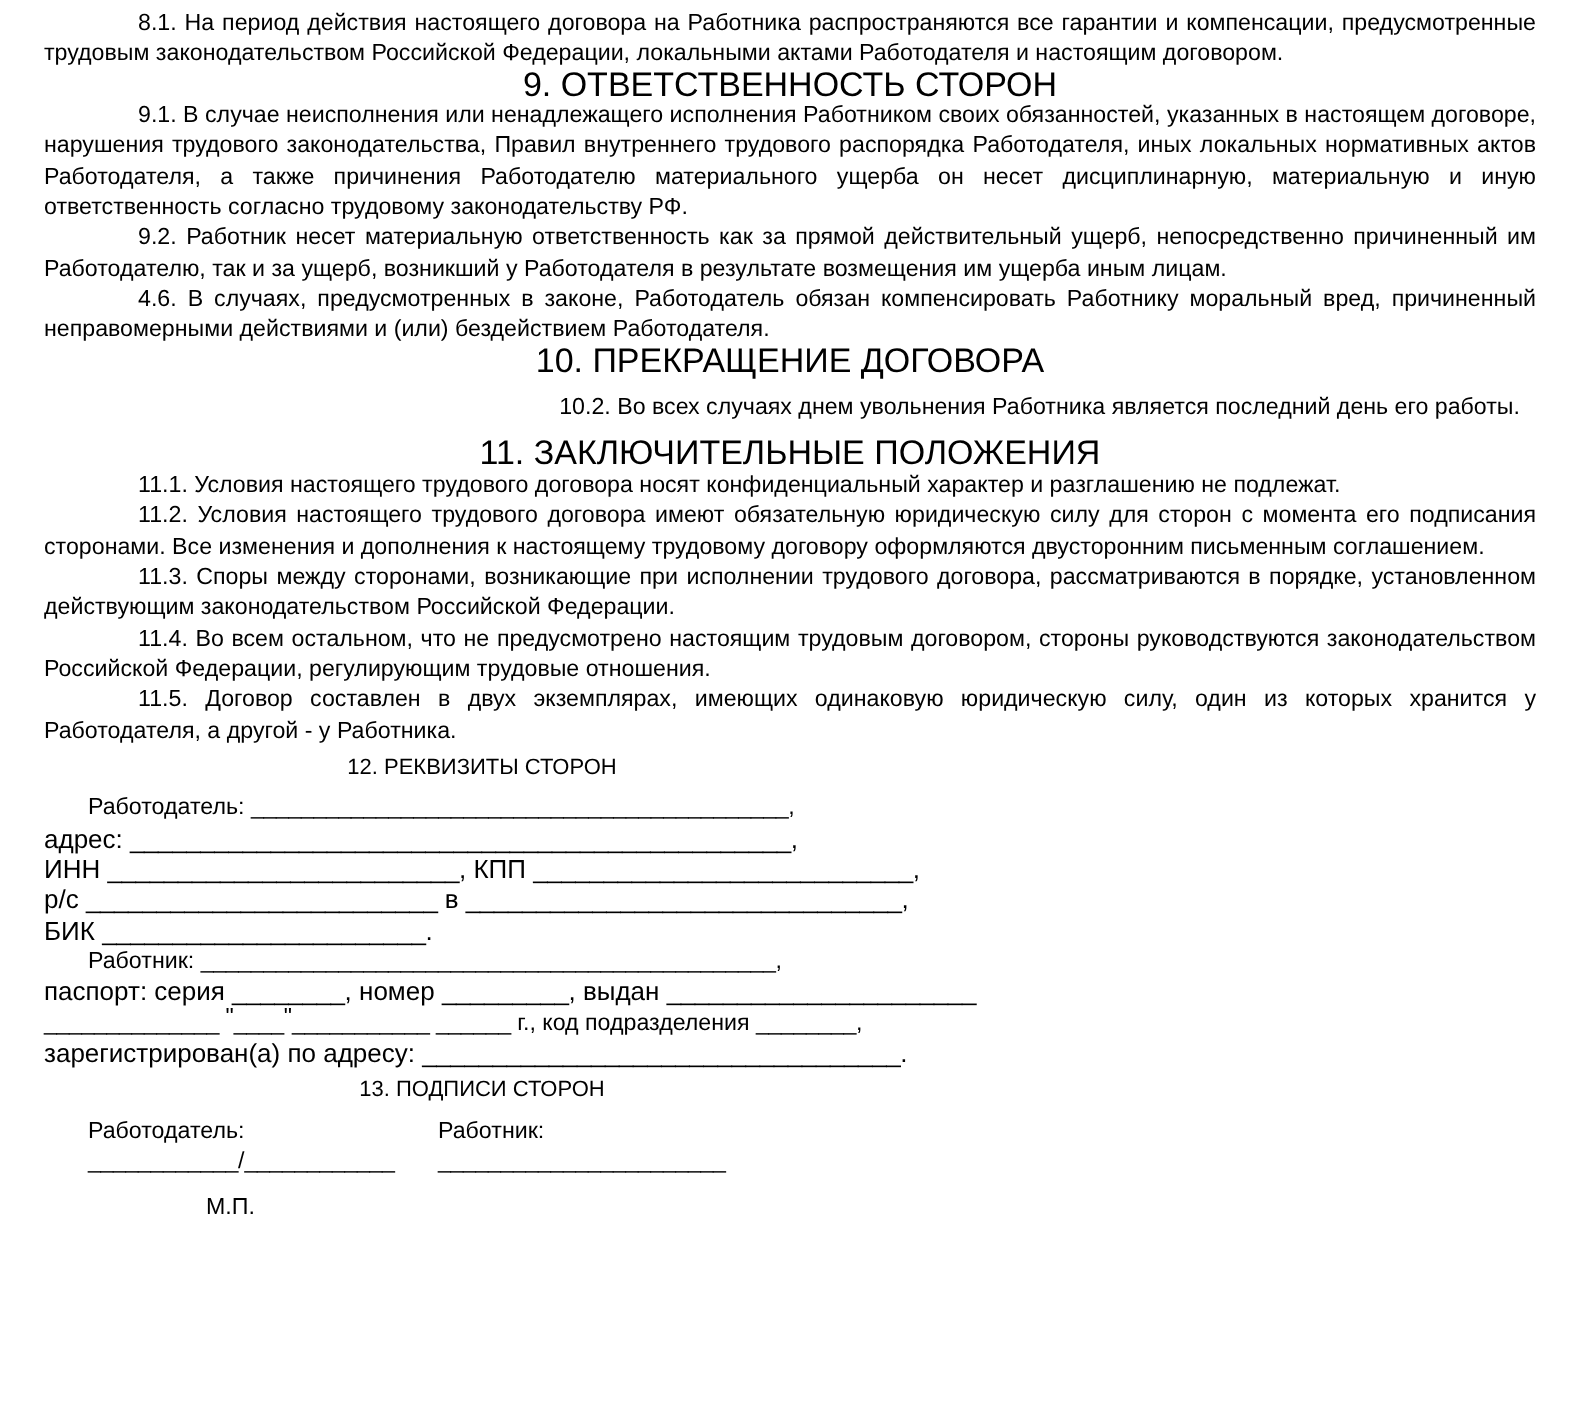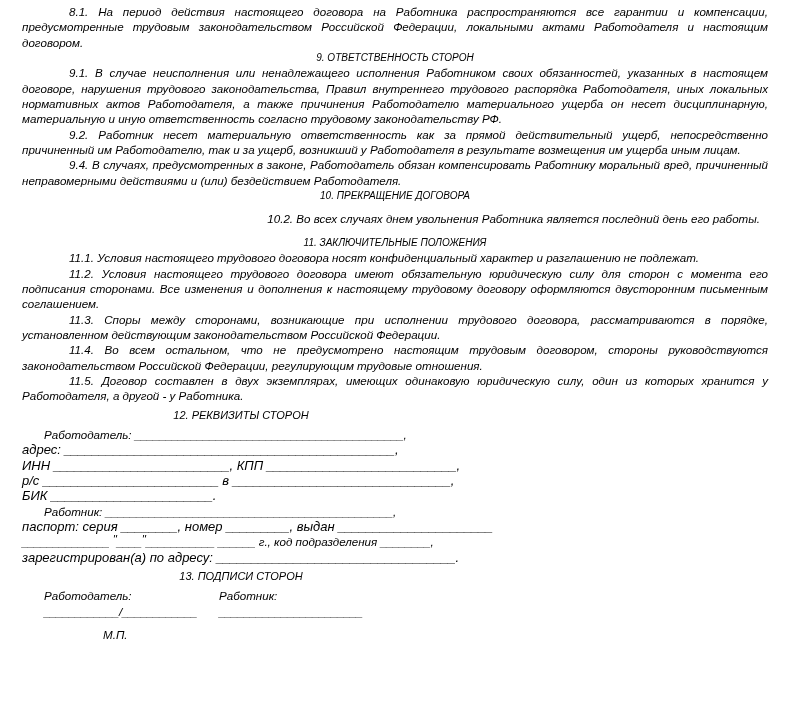--- a/index.html
+++ b/index.html
@@ -20,37 +20,36 @@
     position: relative;
     width: 791px;
     height: 709px;
     box-sizing: border-box;
     padding: 4px 23px 0 22px;
   }
   .doc {
     width: 746px;
     font-size: 11.6px;
     line-height: 15.35px;
-    font-style: italic;
   }
   p.para {
     margin: 0;
     text-align: justify;
     text-indent: 47px;
     text-justify: inter-word;
     white-space: normal;
   }
   p.para-left {
     margin: 8px;
     text-align: right;
     text-indent: 47px;
   }
   h2.heading {
     margin: 0;
-    font-size: 10px;
+    font-size: 17px;
     font-weight: normal;
     line-height: 15.35px;
     text-align: center;
   }
   h2.heading-short {
     margin: 4px;
     font-size: 11px;
     font-weight: normal;
     line-height: 15.35px;
     text-align: center;
@@ -99,21 +98,21 @@
 
 <div class="page">
   <div class="doc">
 
     <p class="para">8.1. На период действия настоящего договора на Работника распространяются все гарантии и компенсации, предусмотренные трудовым законодательством Российской Федерации, локальными актами Работодателя и настоящим договором.</p>
 
     <h2 class="heading">9. ОТВЕТСТВЕННОСТЬ СТОРОН</h2>
 
     <p class="para">9.1. В случае неисполнения или ненадлежащего исполнения Работником своих обязанностей, указанных в настоящем договоре, нарушения трудового законодательства, Правил внутреннего трудового распорядка Работодателя, иных локальных нормативных актов Работодателя, а также причинения Работодателю материального ущерба он несет дисциплинарную, материальную и иную ответственность согласно трудовому законодательству РФ.</p>
     <p class="para">9.2. Работник несет материальную ответственность как за прямой действительный ущерб, непосредственно причиненный им Работодателю, так и за ущерб, возникший у Работодателя в результате возмещения им ущерба иным лицам.</p>
-    <p class="para">9.4. В случаях, предусмотренных в законе, Работодатель обязан компенсировать Работнику моральный вред, причиненный неправомерными действиями и (или) бездействием Работодателя.</p>
+    <p class="para">4.6. В случаях, предусмотренных в законе, Работодатель обязан компенсировать Работнику моральный вред, причиненный неправомерными действиями и (или) бездействием Работодателя.</p>
 
     <h2 class="heading">10. ПРЕКРАЩЕНИЕ ДОГОВОРА</h2>
 
     <p class="para-left">10.2. Во всех случаях днем увольнения Работника является последний день его работы.</p>
 
     <h2 class="heading">11. ЗАКЛЮЧИТЕЛЬНЫЕ ПОЛОЖЕНИЯ</h2>
 
     <p class="para">11.1. Условия настоящего трудового договора носят конфиденциальный характер и разглашению не подлежат.</p>
     <p class="para">11.2. Условия настоящего трудового договора имеют обязательную юридическую силу для сторон с момента его подписания сторонами. Все изменения и дополнения к настоящему трудовому договору оформляются двусторонним письменным соглашением.</p>
     <p class="para">11.3. Споры между сторонами, возникающие при исполнении трудового договора, рассматриваются в порядке, установленном действующим законодательством Российской Федерации.</p>

